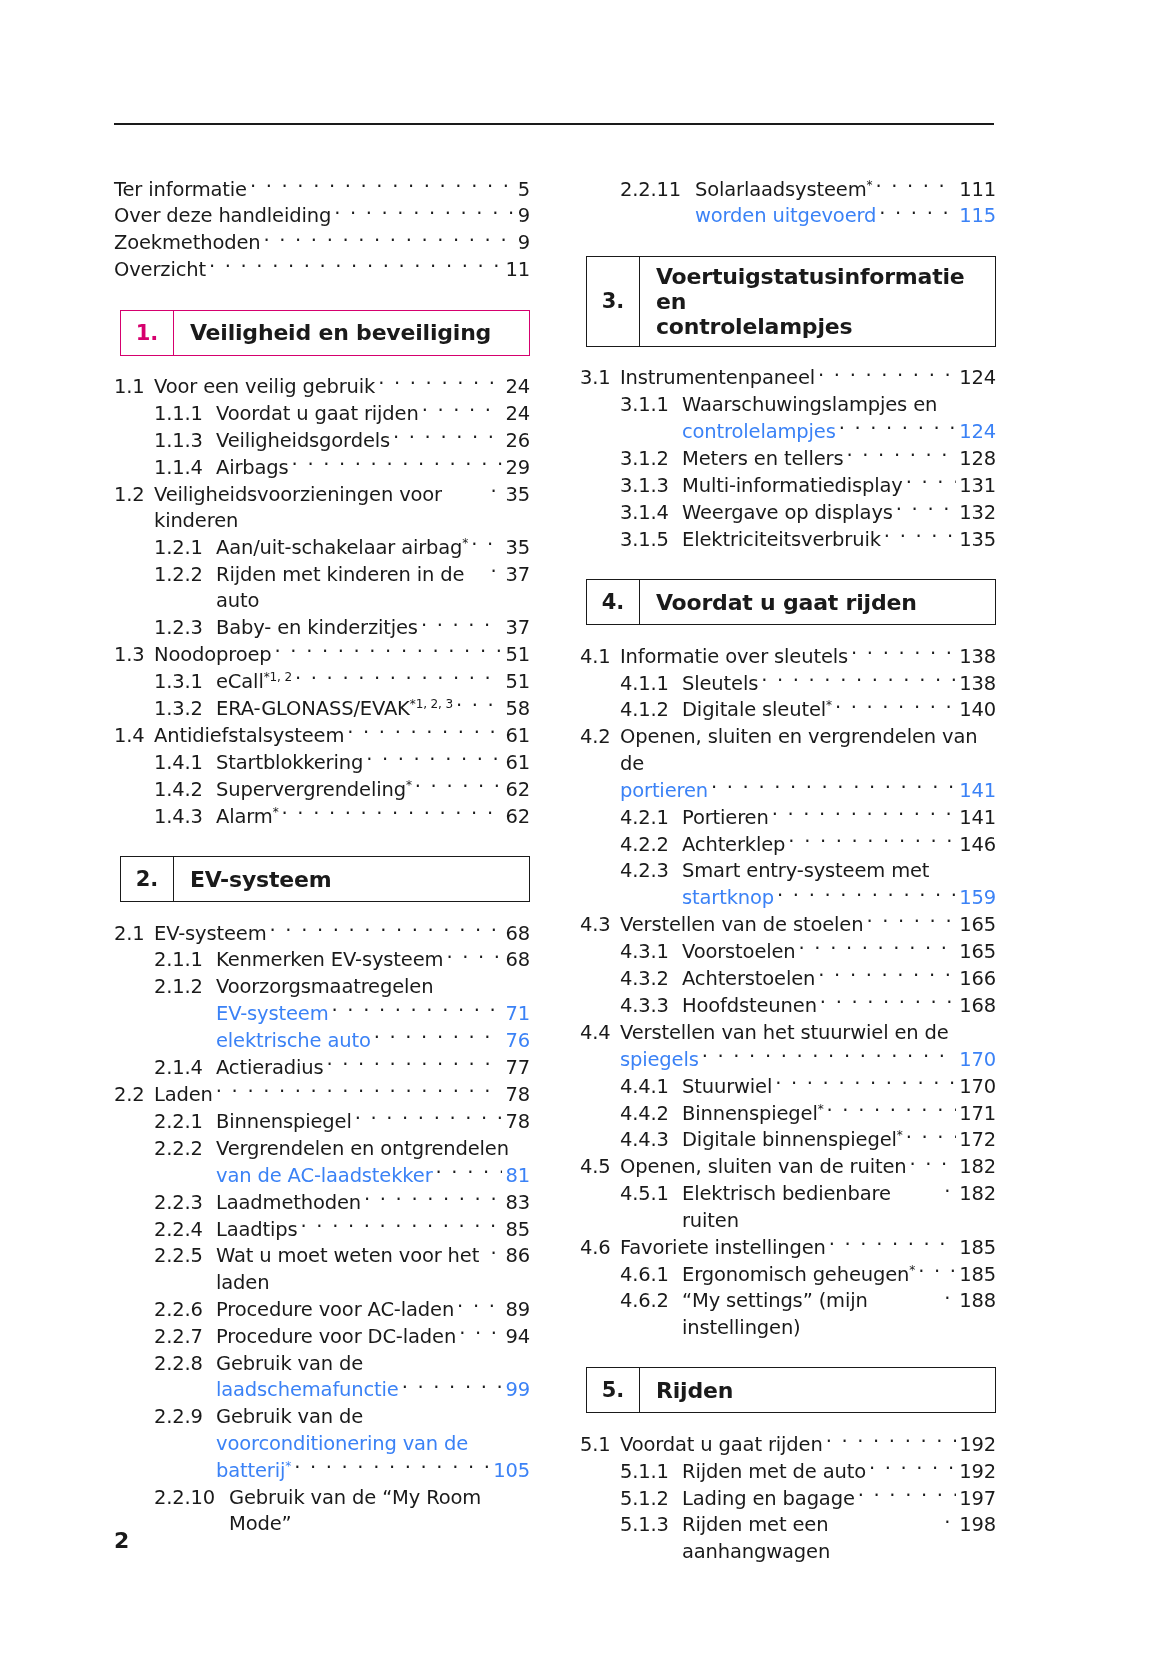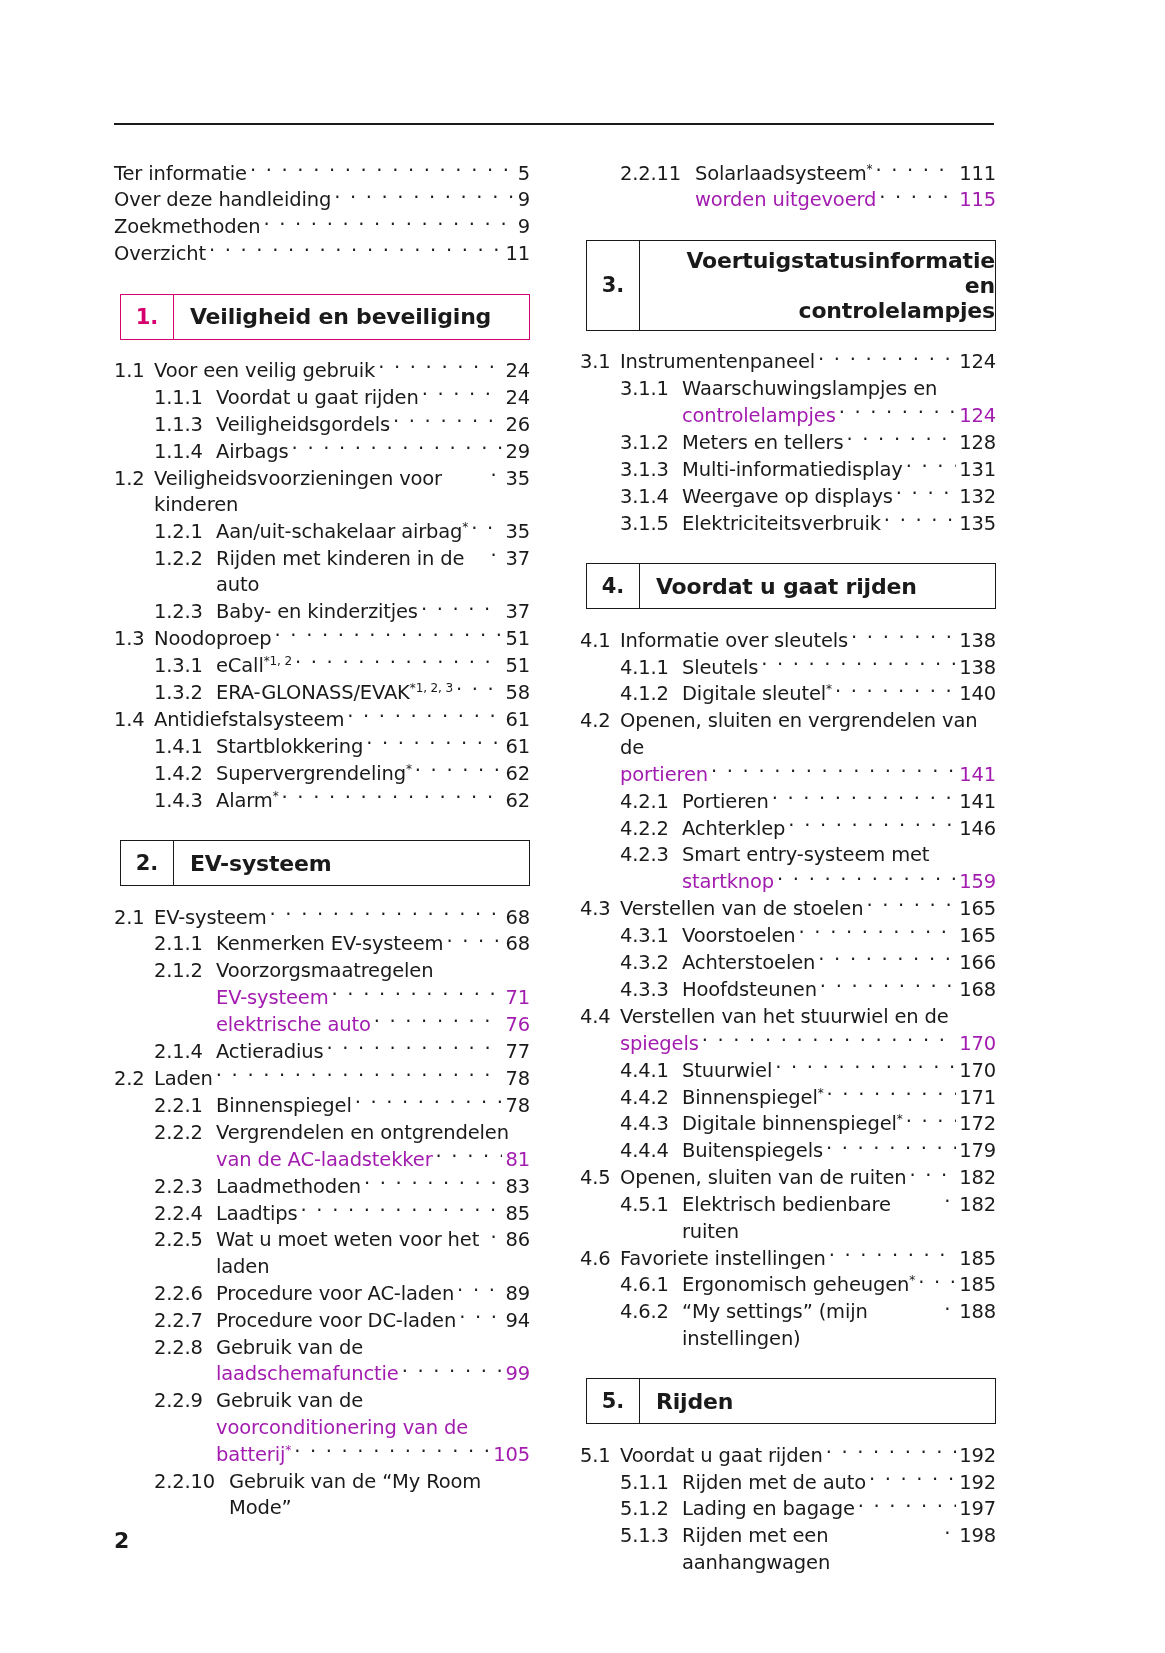--- a/index.html
+++ b/index.html
@@ -24,21 +24,21 @@
     position: absolute;
     left: 114px;
     top: 123px;
     width: 880px;
     height: 0;
     border-top: 2px solid #1a1a1a;
   }
   .columns {
     position: absolute;
     left: 114px;
-    top: 160px;
+    top: 176px;
     width: 882px;
     display: flex;
     gap: 50px;
   }
   .col {
     width: 416px;
     flex: 0 0 416px;
   }
 
   
@@ -88,21 +88,21 @@
   .lvl2 { padding-left: 40px; }
   .lvl2 .num { width: 62px; }
   .lvl2.wide .num { width: 75px; }
 
   
   .cont {
     display: flex;
     align-items: baseline;
     font-size: 19.5px;
     line-height: 26.4px;
-    color: #a21caf;
+    color: #3b82f6;
     letter-spacing: -0.15px;
     text-align: center;
   }
   .cont .spacer { flex: 0 0 auto; }
   .lvl1-cont .spacer { width: 40px; }
   .lvl2-cont .spacer { width: 102px; }
   .lvl2-cont.wide .spacer { width: 115px; }
   .cont .label { flex: 0 1 auto; }
   .cont .leader {
     flex: 1 1 auto;
@@ -161,21 +161,20 @@
     font-size: 22px;
     line-height: 25px;
     padding: 8px 0 8px 16px;
     color: #1a1a1a;
     letter-spacing: -0.2px;
   }
   .chapter-box.twoline .ch-title {
     align-items: flex-start;
     padding-top: 7px;
     padding-bottom: 7px;
-    text-align: right;
   }
 
   .sup {
     font-size: 0.62em;
     vertical-align: super;
     line-height: 0;
   }
 
   .footer-page {
     position: absolute;
@@ -608,26 +607,20 @@
             <span class="label">Binnenspiegel<span class="sup">*</span></span>
             <span class="leader"></span>
             <span class="page-no">171</span>
           </div>
           <div class="toc-line lvl2">
             <span class="num">4.4.3</span>
             <span class="label">Digitale binnenspiegel<span class="sup">*</span></span>
             <span class="leader"></span>
             <span class="page-no">172</span>
           </div>
-          <div class="toc-line lvl2">
-            <span class="num">4.4.4</span>
-            <span class="label">Buitenspiegels</span>
-            <span class="leader"></span>
-            <span class="page-no">179</span>
-          </div>
           <div class="toc-line lvl1">
             <span class="num">4.5</span>
             <span class="label">Openen, sluiten van de ruiten</span>
             <span class="leader"></span>
             <span class="page-no">182</span>
           </div>
           <div class="toc-line lvl2">
             <span class="num">4.5.1</span>
             <span class="label">Elektrisch bedienbare ruiten</span>
             <span class="leader"></span>

